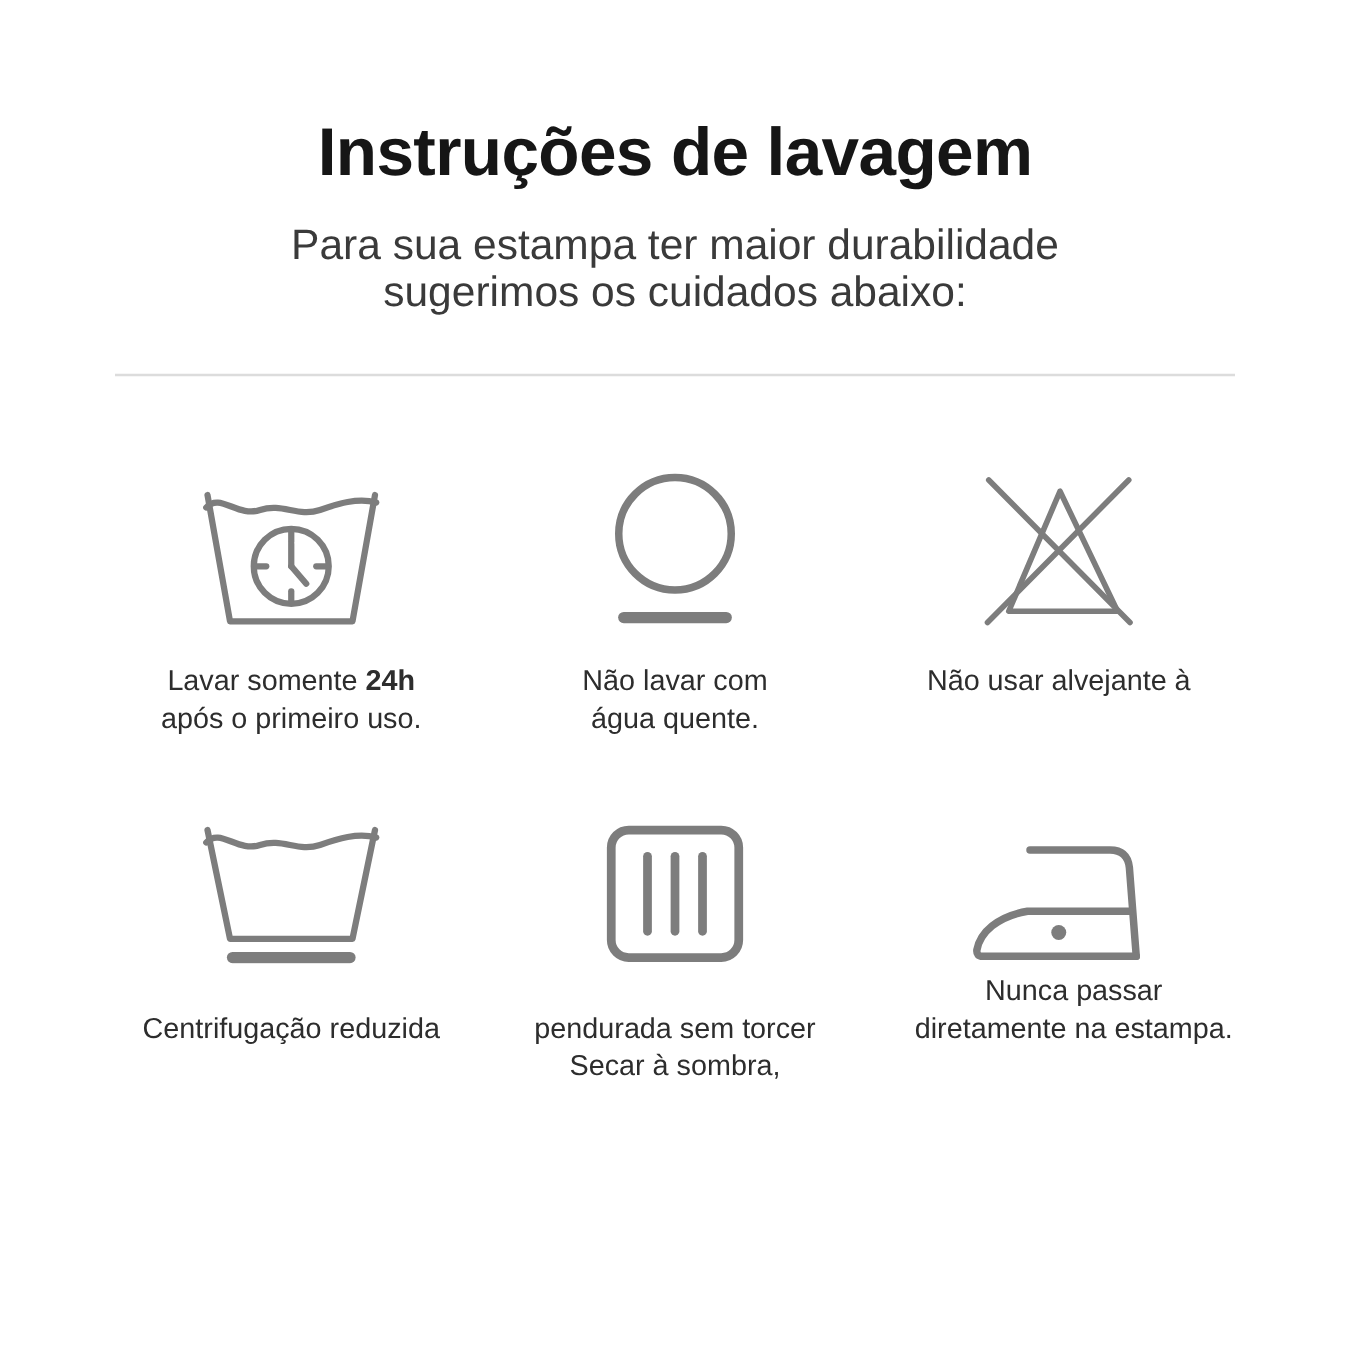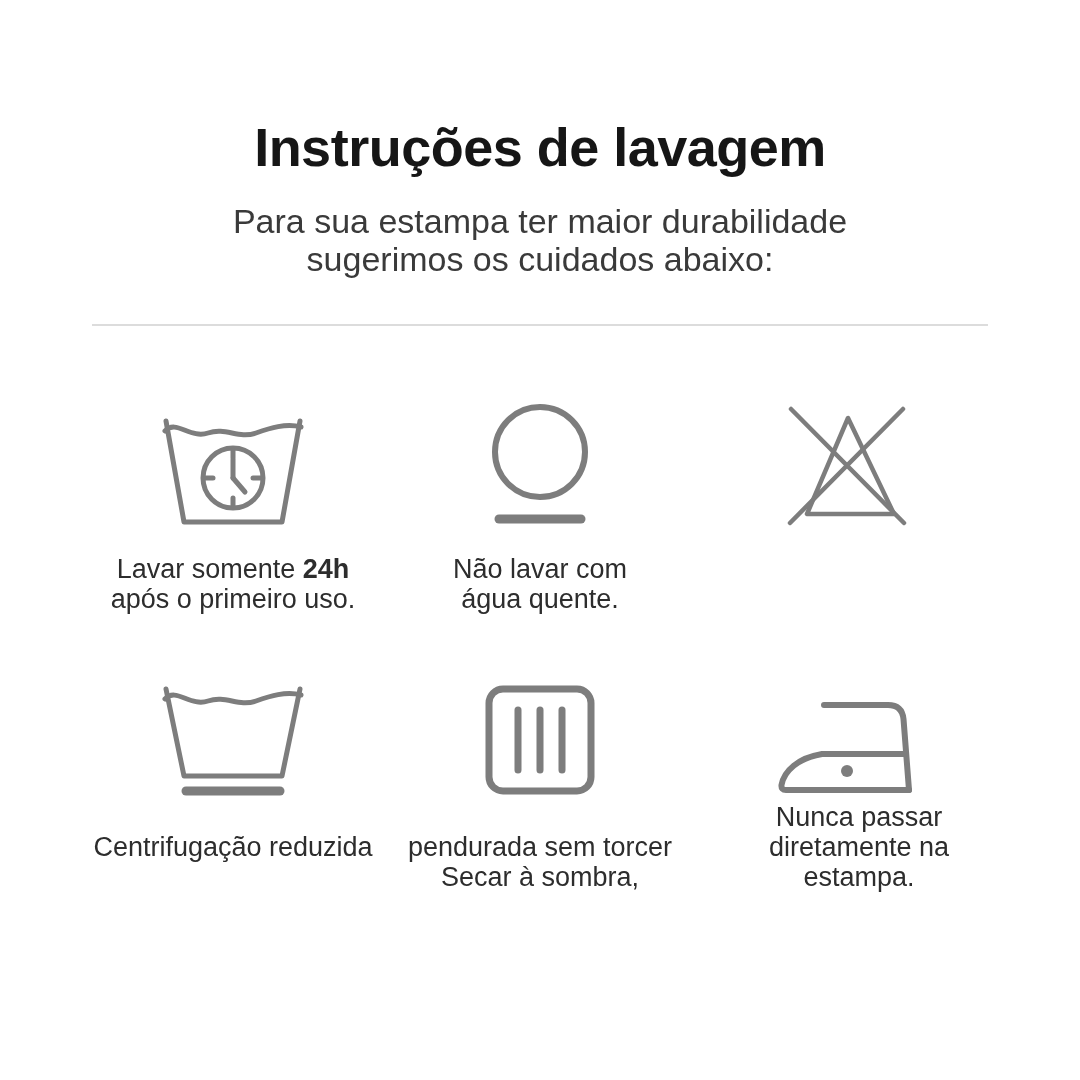--- a/index.html
+++ b/index.html
@@ -5,21 +5,21 @@
   html,body { margin:0; padding:0; background:#ffffff; }
   .canvas {
     position: relative;
     width: 1080px;
     height: 1080px;
     background: #ffffff;
     font-family: "Liberation Sans", "DejaVu Sans", sans-serif;
     color: var(--text-dark, #2d2d2d);
     overflow: hidden;
   }
-  .header { padding-top: 116px; text-align: center; }
+  .header { padding-top: 91px; text-align: center; }
   .title {
     margin: 0;
     font-size: 54px;
     font-weight: 700;
     letter-spacing: -0.5px;
     color: var(--title-color, #161616);
     line-height: 62px;
   }
   .subtitle {
     margin-top: 24px;
@@ -46,21 +46,21 @@
     display: flex;
     align-items: flex-end;
     justify-content: center;
     color: var(--icon-gray, #7d7d7d);
   }
   .row1 .icon-box { height: 118px; }
   .row2 .icon-box { height: 112px; }
   .caption {
     margin-top: 26px;
     text-align: center;
-    font-size: 27px;
+    font-size: 23px;
     line-height: 30px;
     color: var(--text-dark, #2d2d2d);
   }
   .row2 .caption { margin-top: 36px; }
   .row2 .caption.after-note { margin-top: 6px; margin-left: 24px; }
   .caption b { font-weight: 700; }
   .temp-note {
     margin-top: 16px;
     text-align: center;
     font-size: 19px;
@@ -121,20 +121,21 @@
 
     <div class="care-card row1">
       <div class="icon-box">
         <svg width="140" height="126" viewBox="0 0 140 126" fill="none" stroke="currentColor" stroke-width="4.5" stroke-linecap="round" stroke-linejoin="round" aria-hidden="true">
           <path d="M71 16 L30 112 L117 112 Z"></path>
           <path d="M14 7 L127 121"></path>
           <path d="M126 7 L13 121"></path>
         </svg>
       </div>
       <div class="caption">
+        <div>Não usar alvejante à</div>
       </div>
     </div>
 
     <div class="care-card row2">
       <div class="icon-box">
         <svg width="150" height="112" viewBox="0 0 150 112" fill="none" stroke="currentColor" stroke-width="5" stroke-linecap="round" stroke-linejoin="round" aria-hidden="true">
           <path d="M8 5 L26 92 L124 92 L142 5"></path>
           <path d="M7 15 C18 3 32 23 50 17 C68 11 80 23 98 17 C112 12 128 7 143 11"></path>
           <path d="M28 107 L122 107" stroke-width="9"></path>
         </svg>

